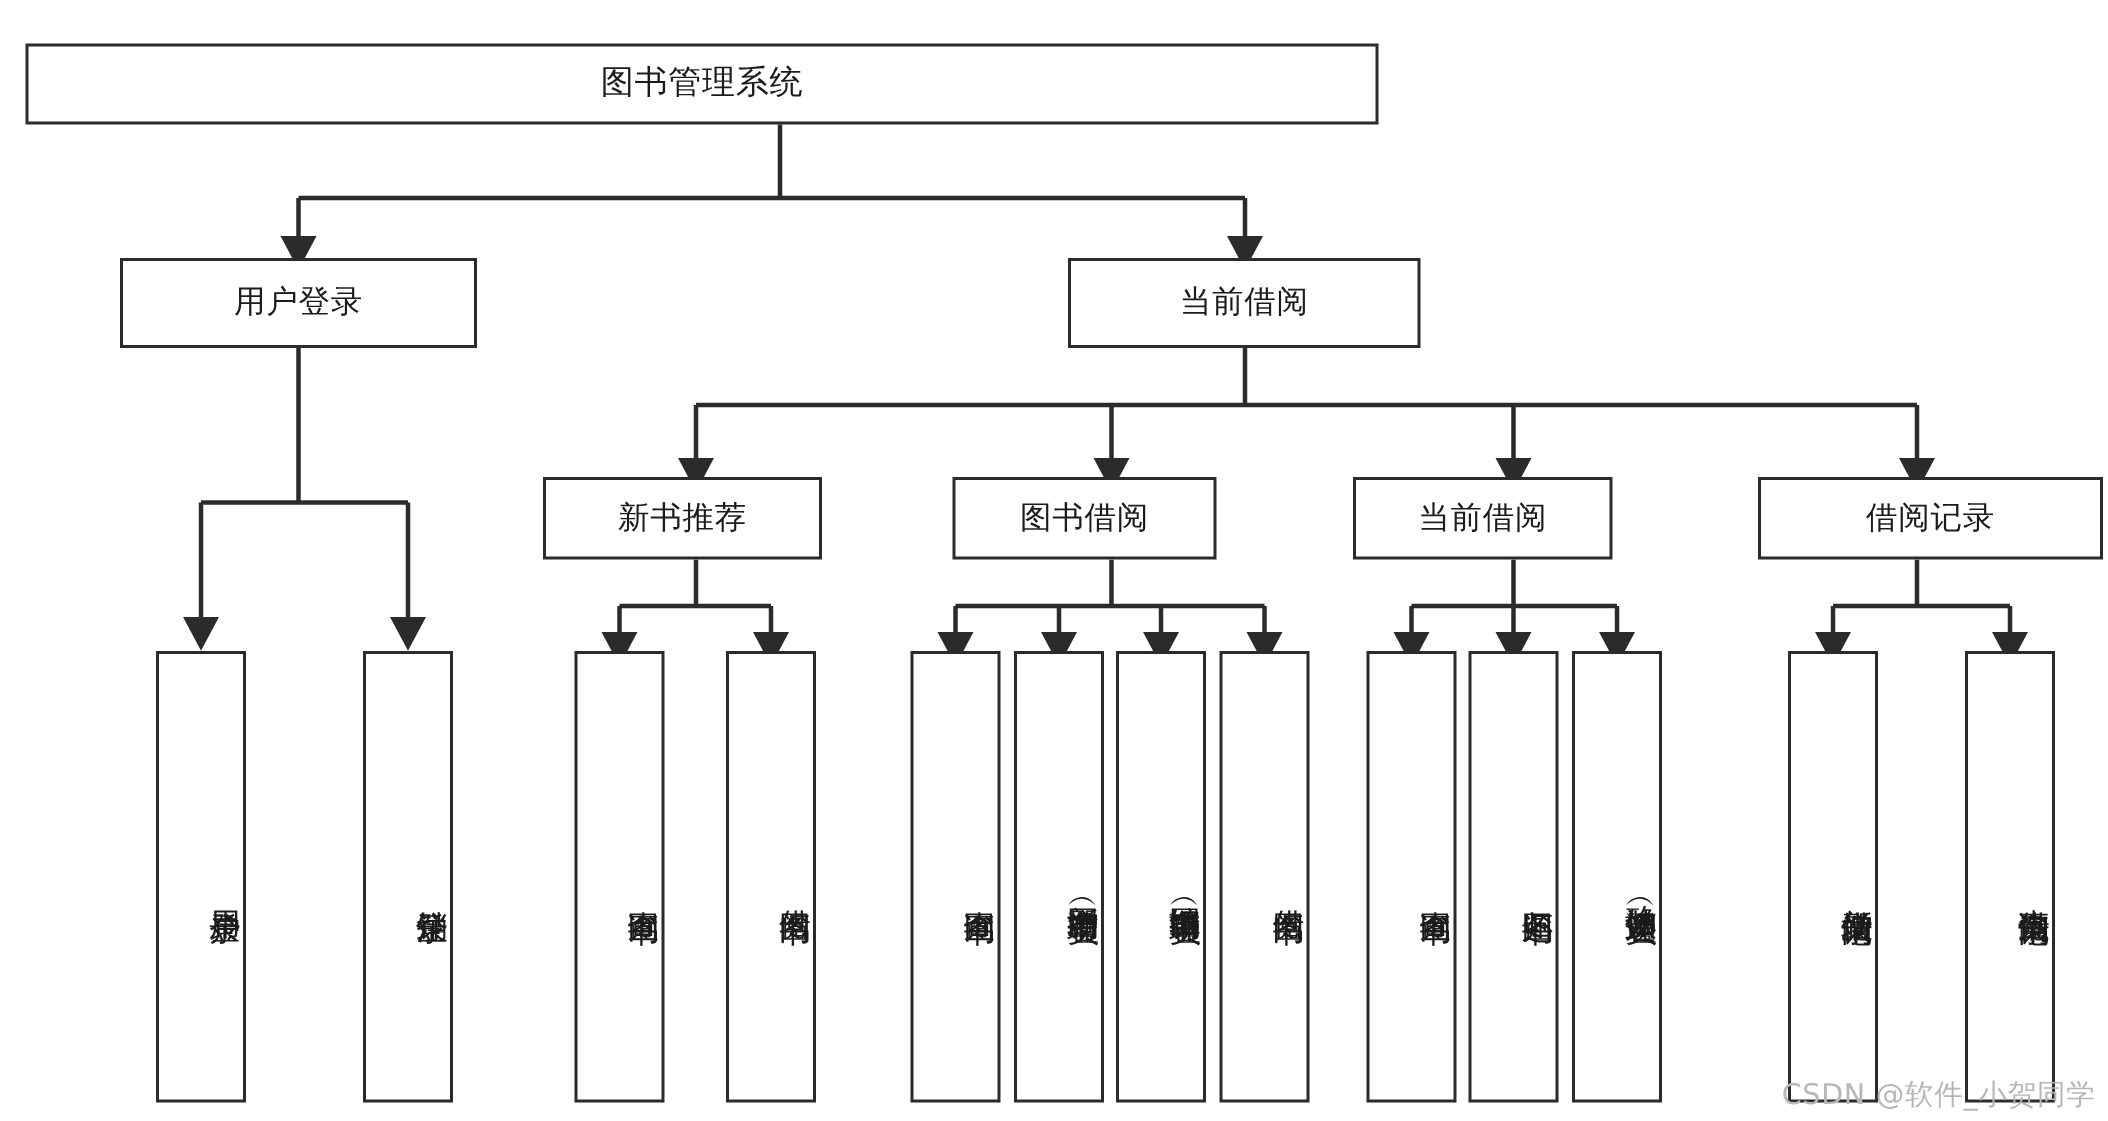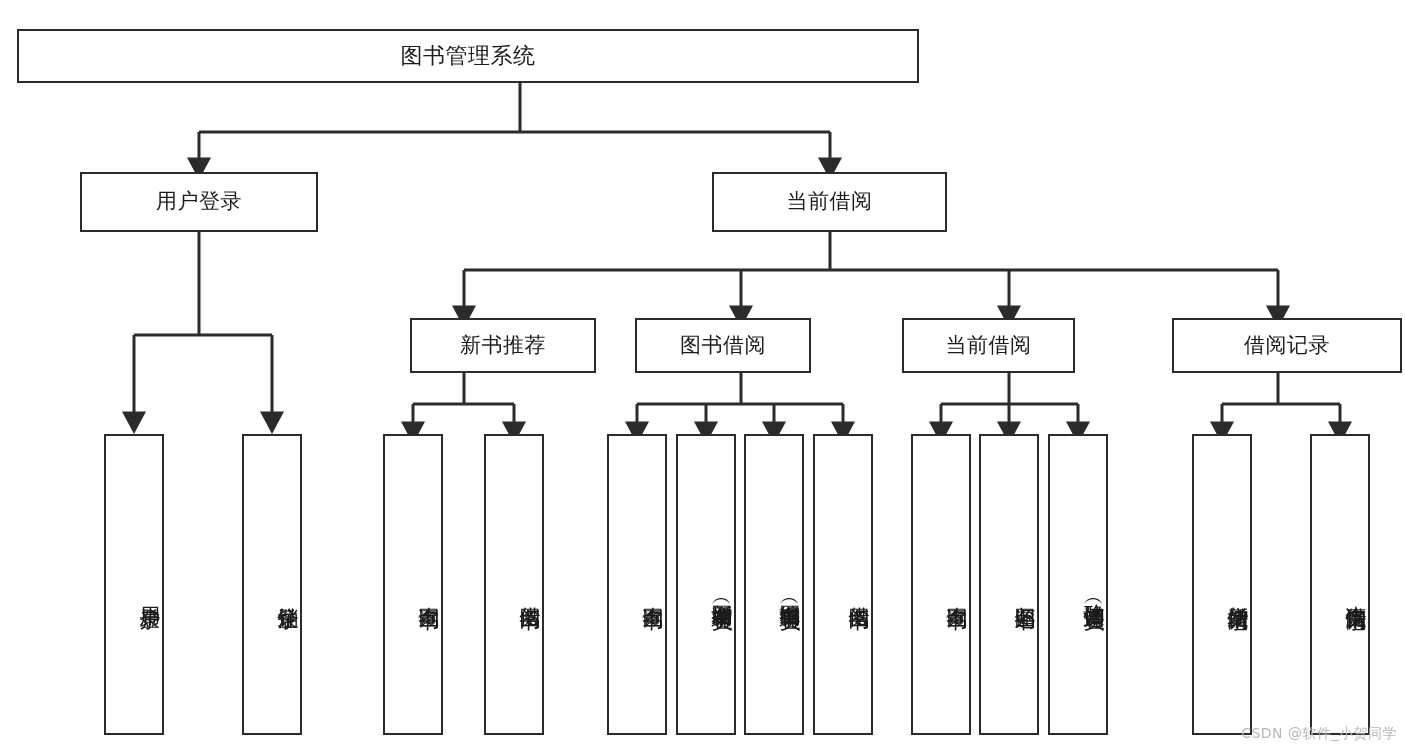--- a/index.html
+++ b/index.html
@@ -57,21 +57,21 @@
   }
   .node-leaf .leaf-text {
     writing-mode: vertical-rl;
     text-orientation: upright;
     display: block;
   }
   .watermark {
     position: absolute;
     right: 8px;
     bottom: 4px;
-    font-size: 14px;
+    font-size: 19px;
     color: #b7b7b7;
     letter-spacing: 0.5px;
     z-index: 3;
     white-space: nowrap;
   }
 </style>
 </head>
 <body>
 
 <div id="diagram-root">
@@ -130,21 +130,21 @@
     <span>图书管理系统</span>
   </div>
 
   <div class="node node-h" style="left:80px; top:172px; width:238px; height:60px;">
     <span>用户登录</span>
   </div>
   <div class="node node-h" style="left:712px; top:172px; width:235px; height:60px;">
     <span>当前借阅</span>
   </div>
 
-  <div class="node node-h" style="left:362px; top:318px; width:186px; height:55px;margin-left:48px;">
+  <div class="node node-h" style="left:362px; top:318px; width:186px; height:55px;">
     <span>新书推荐</span>
   </div>
   <div class="node node-h" style="left:635px; top:318px; width:176px; height:55px;">
     <span>图书借阅</span>
   </div>
   <div class="node node-h" style="left:902px; top:318px; width:173px; height:55px;">
     <span>当前借阅</span>
   </div>
   <div class="node node-h" style="left:1172px; top:318px; width:230px; height:55px;">
     <span>借阅记录</span>

